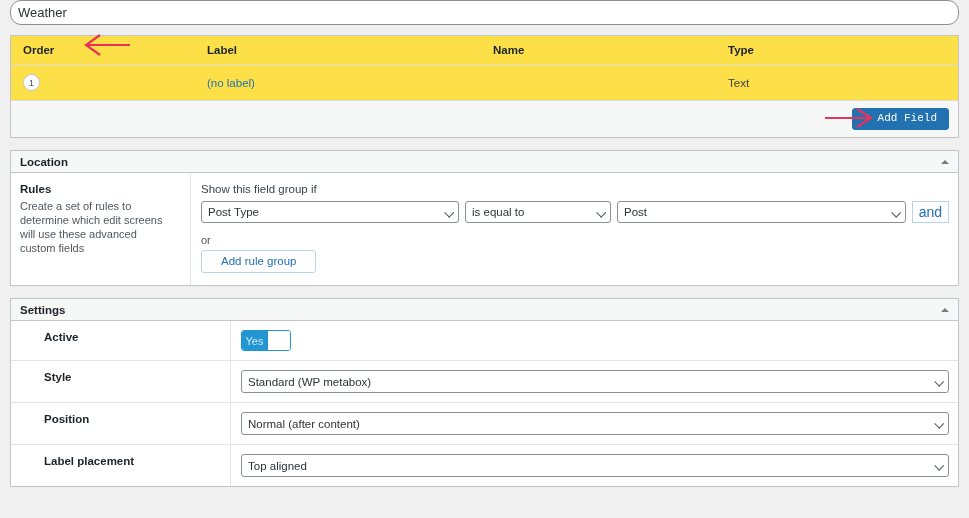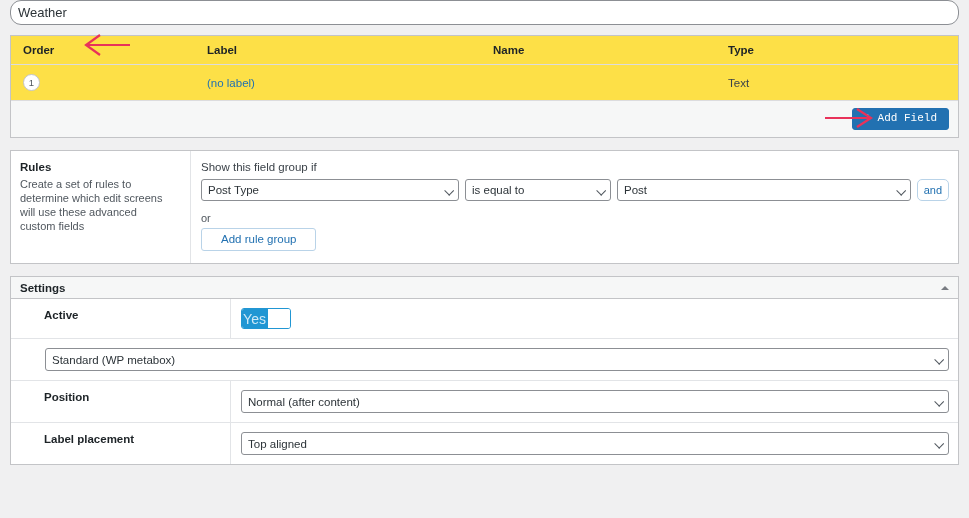--- a/index.html
+++ b/index.html
@@ -173,23 +173,23 @@
     border-bottom: 1.4px solid #50575e;
     transform: rotate(45deg) translateY(-1px);
   }
   .sel-posttype { width: 258px; }
   .sel-operator { width: 146px; }
   .sel-value { flex: 1; }
   .btn-and {
     border: 1px solid #b9d3e8;
     background: #fff;
     color: #2271b1;
-    font-size: 11px;
+    font-size: 14px;
     font-family: "Liberation Sans", sans-serif;
-    border-radius: 5px;
+    border-radius: 0;
     height: 22px;
     padding: 0 6px;
     cursor: pointer;
   }
   .or-text { font-size: 11px; color: #50575e; margin: 11px 0 4px 0; }
   .btn-rule-group {
     border: 1px solid #b9d3e8;
     background: #fff;
     color: #2271b1;
     font-size: 11.5px;
@@ -223,21 +223,21 @@
     width: 50px; height: 21px;
     border: 1px solid #2196d3;
     border-radius: 3px;
     overflow: hidden;
     cursor: pointer;
     background: #fff;
   }
   .toggle .on {
     background: #2196d3;
     color: #cfe9f7;
-    font-size: 14px;
+    font-size: 11px;
     display: flex; align-items: center; justify-content: center;
     flex: 1;
   }
   .toggle .knob { background: #fff; width: 23px; border-left: 1px solid #2196d3; }
 
   
   .arrow-svg { position: absolute; pointer-events: none; }
 </style>
 </head>
 <body>
@@ -279,20 +279,24 @@
     <div class="fields-footer">
       <svg class="arrow-svg" style="right:77px; top:6px;" width="58" height="22" viewBox="0 0 58 22">
         <line x1="2" y1="11" x2="46" y2="11" stroke="#e8325a" stroke-width="2.2"></line>
         <polyline points="34,2 48,11 34,20" fill="none" stroke="#e8325a" stroke-width="2.2"></polyline>
       </svg>
       <button class="btn-primary">+ Add Field</button>
     </div>
   </div>
 
   <div class="metabox">
+    <div class="metabox-header">
+      <span class="mb-title">Location</span>
+      <span class="caret-up"></span>
+    </div>
     <div class="rules-body">
       <div class="rules-left">
         <h4>Rules</h4>
         <p>Create a set of rules to determine which edit screens will use these advanced custom fields</p>
       </div>
       <div class="rules-right">
         <div class="rules-caption">Show this field group if</div>
         <div class="rule-row">
           <div class="sel sel-posttype">Post Type</div>
           <div class="sel sel-operator">is equal to</div>
@@ -317,20 +321,23 @@
       </div>
       <div class="setting-field">
         <div class="toggle">
           <span class="on">Yes</span>
           <span class="knob"></span>
         </div>
       </div>
     </div>
 
     <div class="setting-row">
+      <div class="setting-label">
+        <h4>Style</h4>
+      </div>
       <div class="setting-field">
         <div class="sel">Standard (WP metabox)</div>
       </div>
     </div>
 
     <div class="setting-row">
       <div class="setting-label">
         <h4>Position</h4>
       </div>
       <div class="setting-field">

